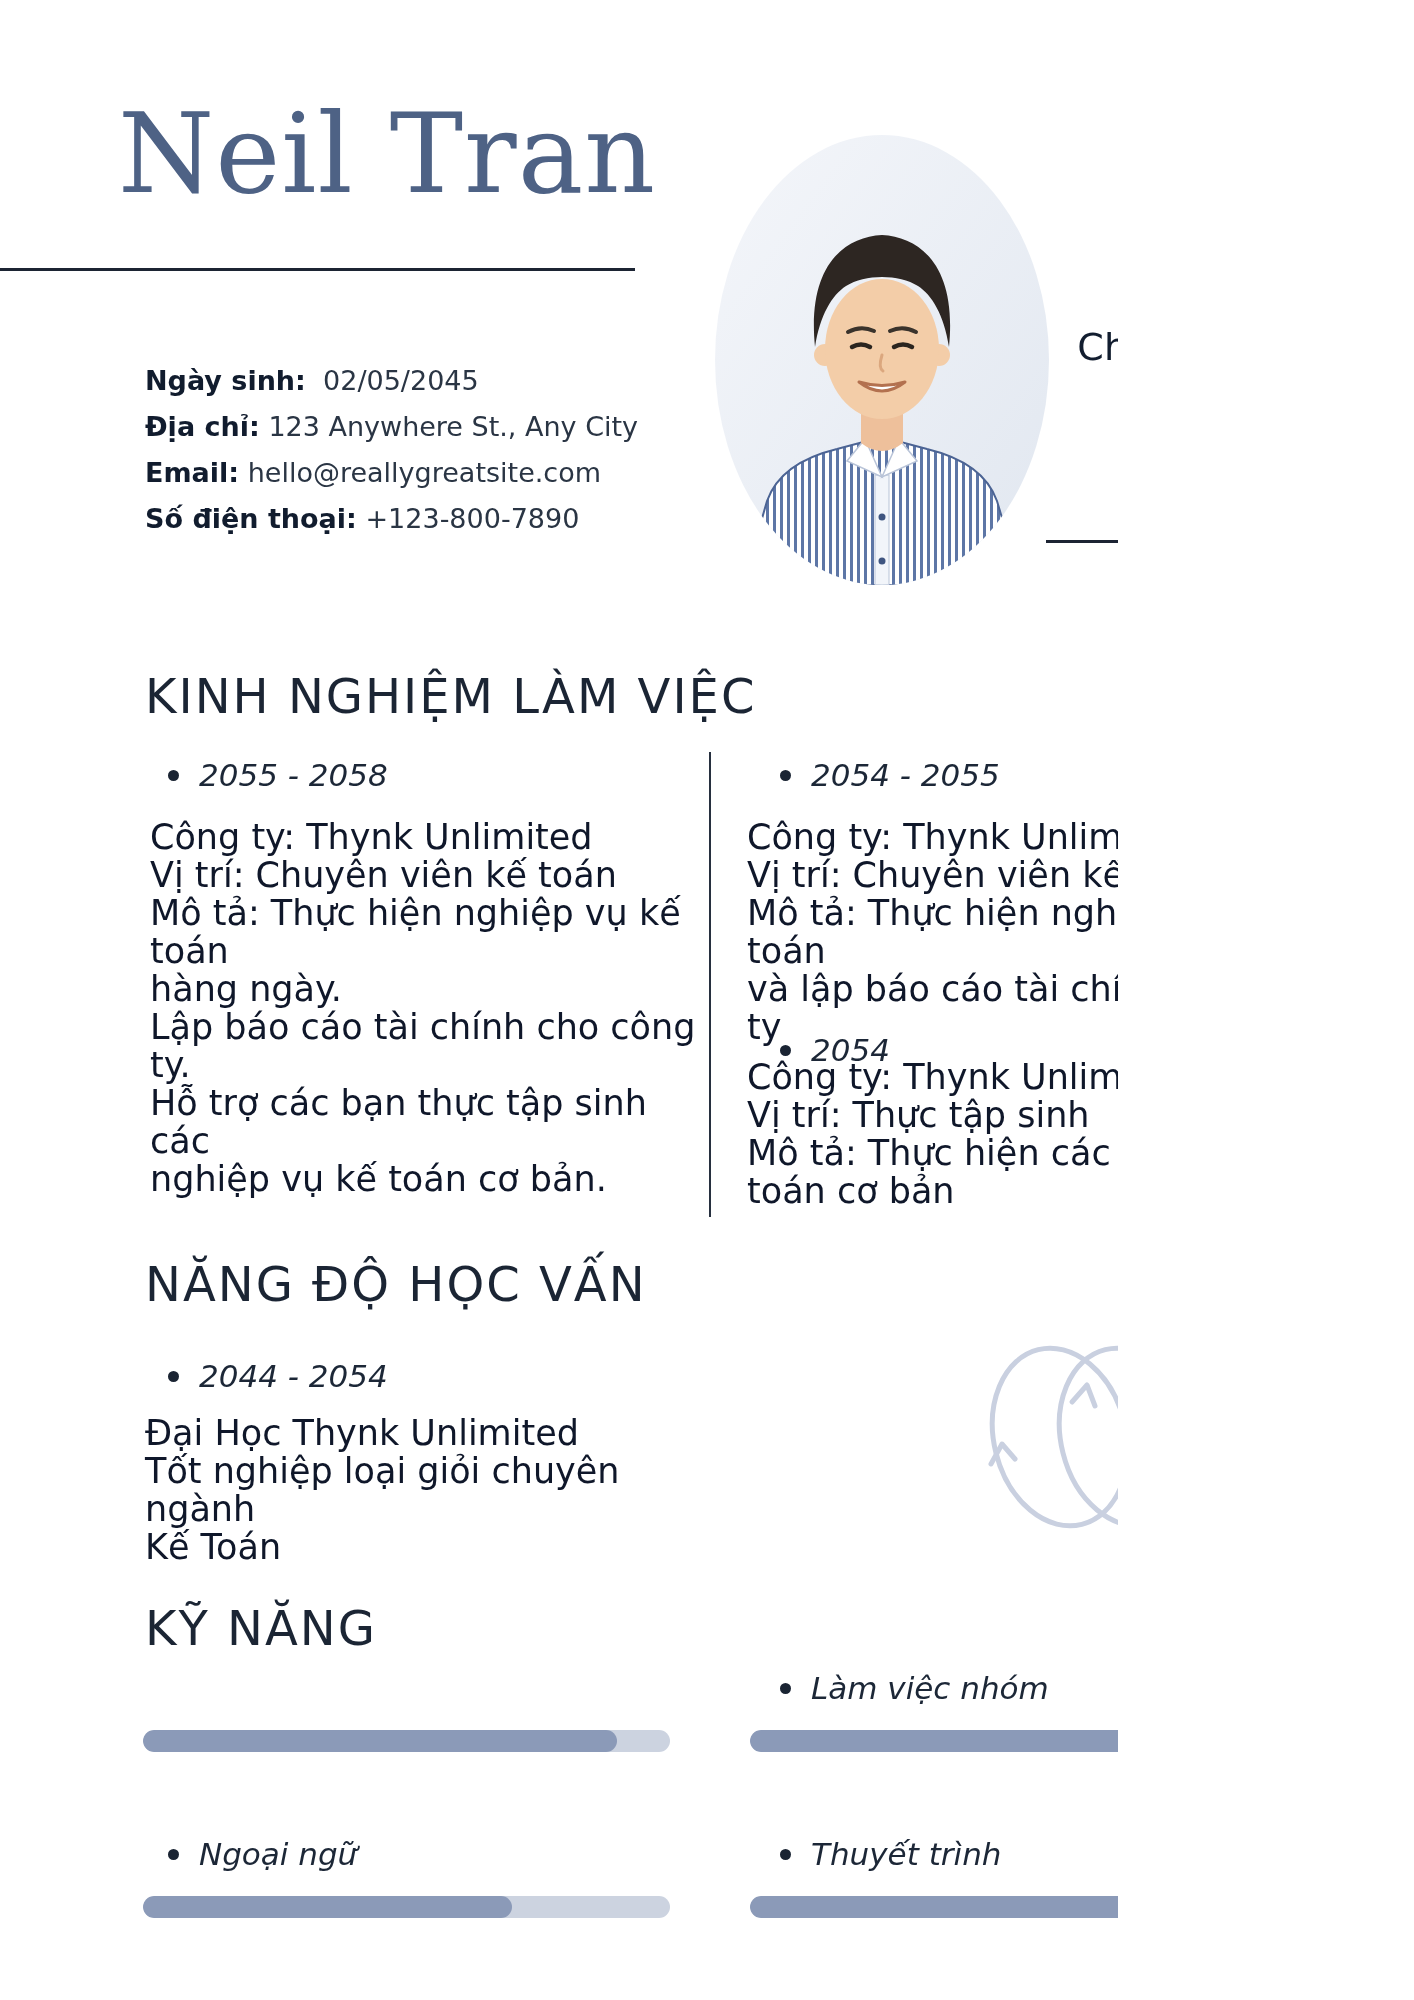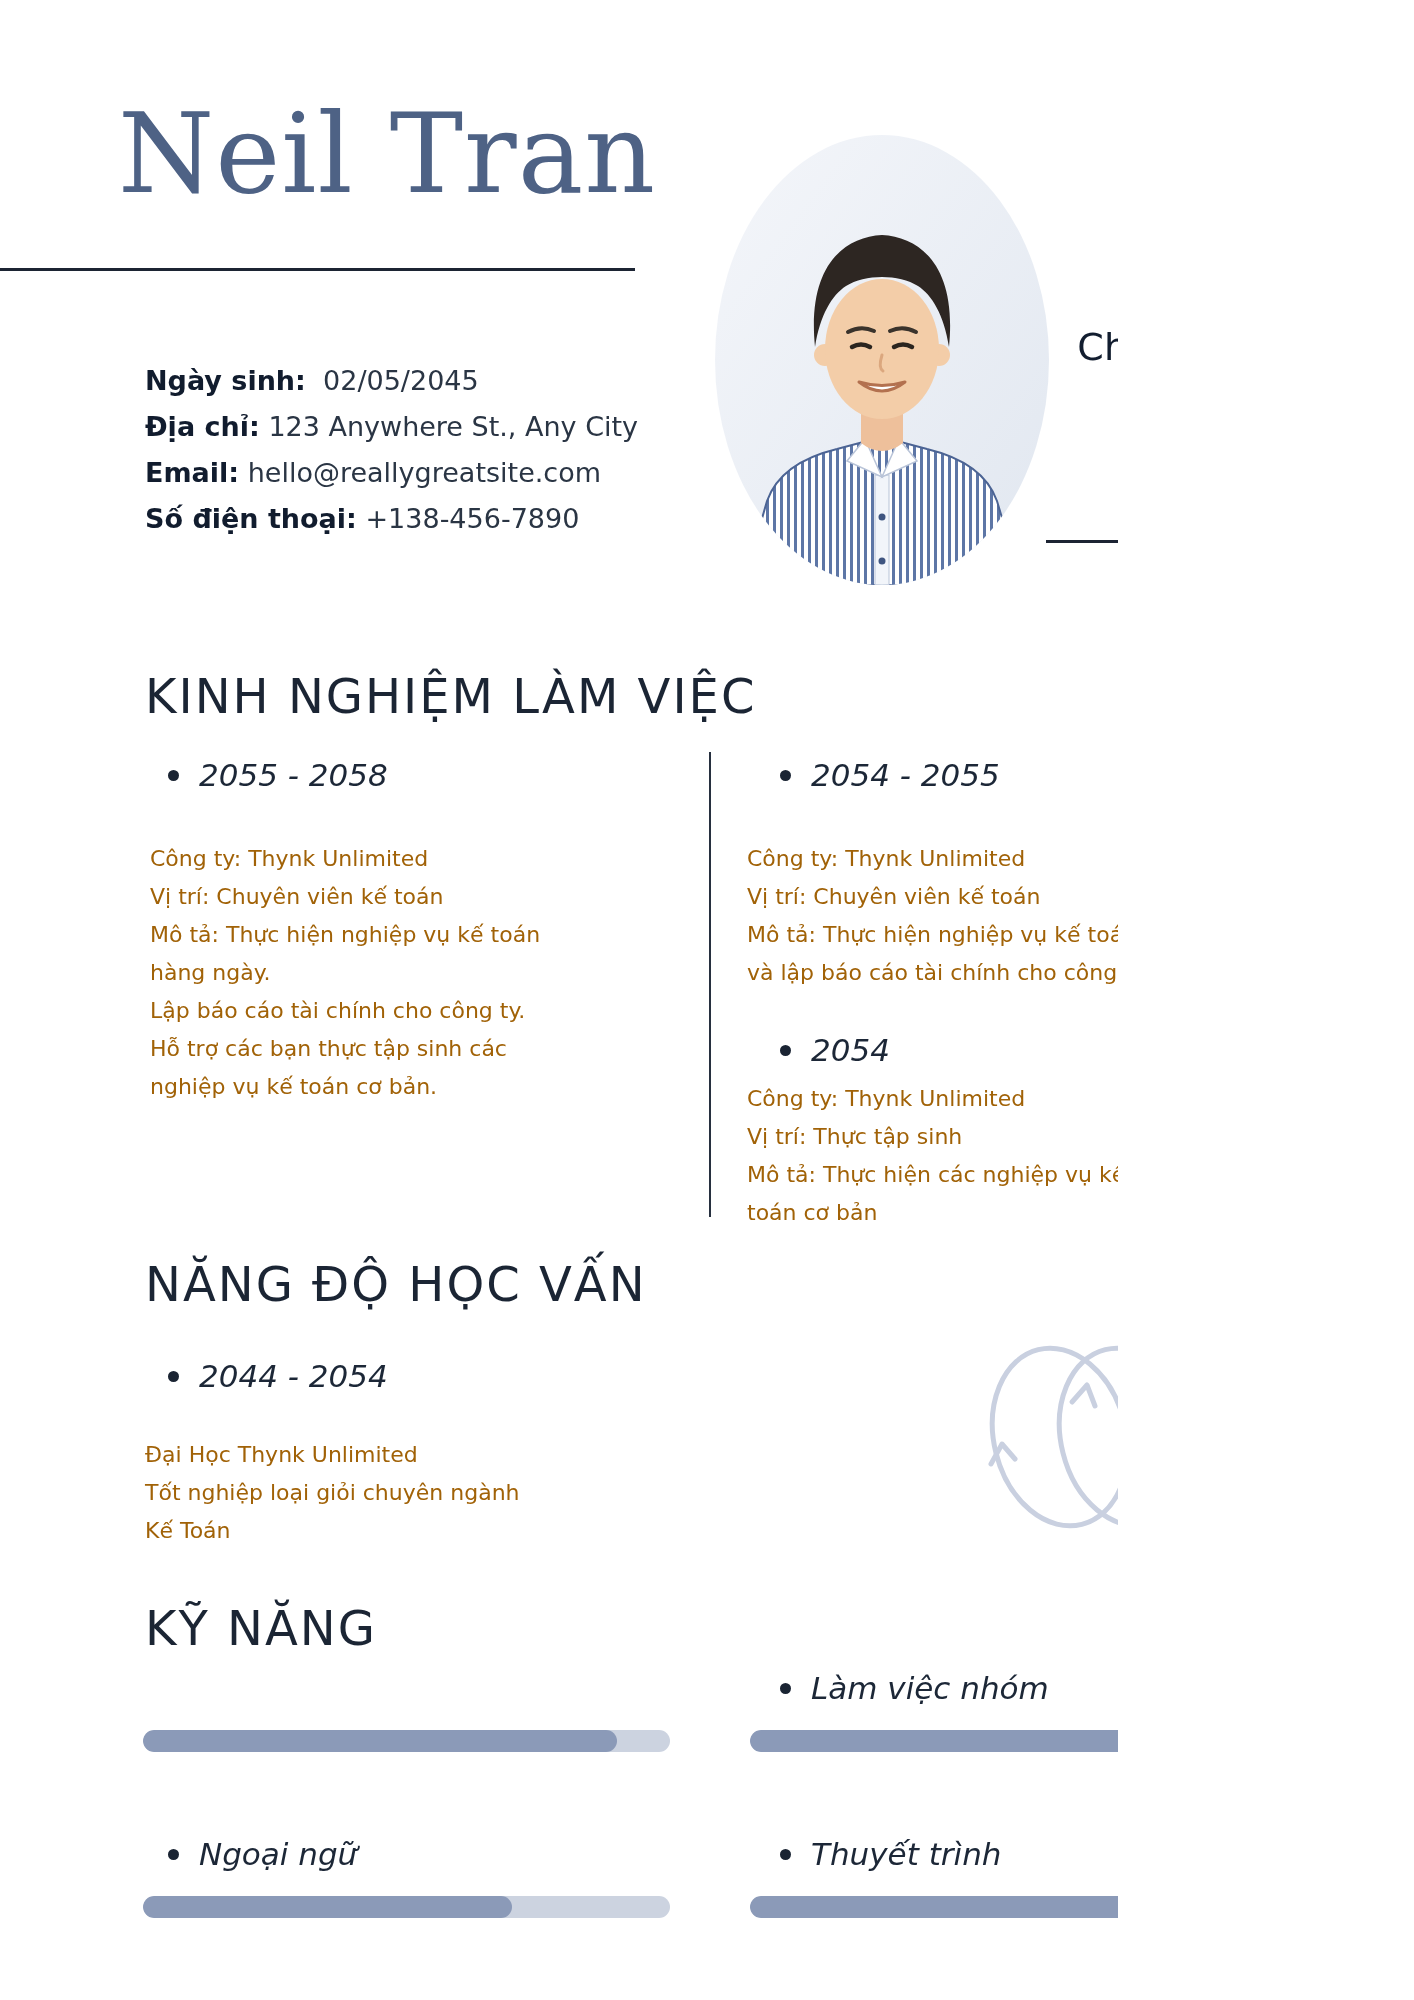--- a/index.html
+++ b/index.html
@@ -8,21 +8,21 @@
   .abs{position:absolute;}
   .name{font-family:"DejaVu Serif",serif;font-size:110px;line-height:124px;color:#4e6285;letter-spacing:1px;}
   .rule{background:#1c2433;height:3px;}
   .contact-row{font-size:27px;line-height:46px;color:#2a3544;white-space:nowrap;}
   .contact-row b{color:#111c2e;font-weight:700;}
   .job-title{font-size:38px;line-height:50px;color:#121d2f;text-align:right;}
   .section-heading{font-size:48px;letter-spacing:2px;font-weight:500;color:#1b2534;white-space:nowrap;}
   .bullet-row{display:flex;align-items:center;gap:20px;}
   .dot{width:11px;height:11px;border-radius:50%;background:#1a2433;flex:0 0 auto;}
   .period{font-size:31px;font-style:italic;color:#1c2737;white-space:nowrap;}
-  .body-text{font-size:22px;line-height:38px;color:#a16207;white-space:pre-line;margin-top:22px;}
+  .body-text{font-size:35px;line-height:38px;color:#0f172a;white-space:pre-line;}
   .divider{width:2px;background:#27303f;}
   .bar{height:22px;border-radius:11px;background:#ccd3e0;overflow:hidden;}
   .bar-fill{height:100%;border-radius:11px;background:#8b9ab8;}
   svg{display:block;}
 </style>
 </head>
 <body>
 
 <div id="page">
 
@@ -38,21 +38,21 @@
     <div class="contact-row">
       <b>Địa chỉ:</b>
       <span>123 Anywhere St., Any City</span>
     </div>
     <div class="contact-row">
       <b>Email:</b>
       <span>hello@reallygreatsite.com</span>
     </div>
     <div class="contact-row">
       <b>Số điện thoại:</b>
-      <span>+138-456-7890</span>
+      <span>+123-800-7890</span>
     </div>
   </div>
 
   <svg class="abs" style="left:715px;top:135px;" width="335" height="450" viewBox="0 0 335 450">
     <defs>
       <linearGradient id="pbg" x1="0" y1="0" x2="1" y2="1">
         <stop offset="0" stop-color="#f4f6fa"></stop>
           <stop offset="1" stop-color="#e1e7f0"></stop>
       </linearGradient>
       <pattern id="stripes" width="7" height="7" patternUnits="userSpaceOnUse">

